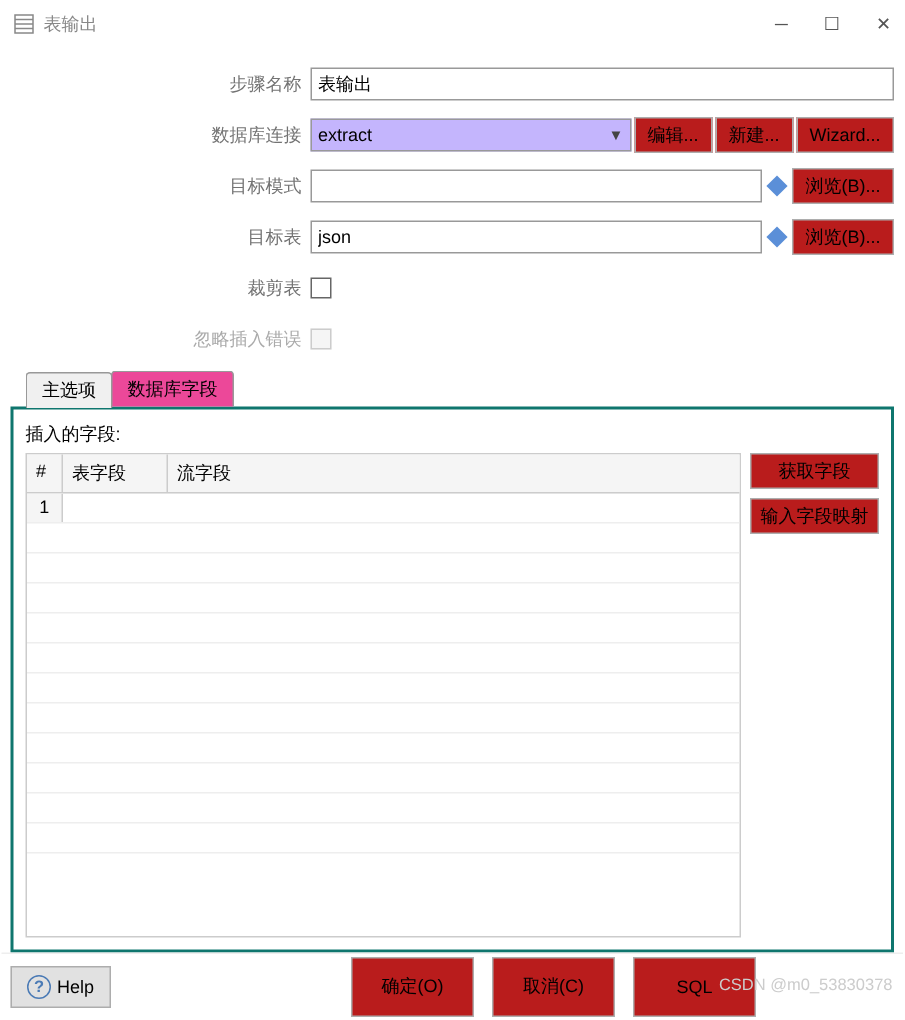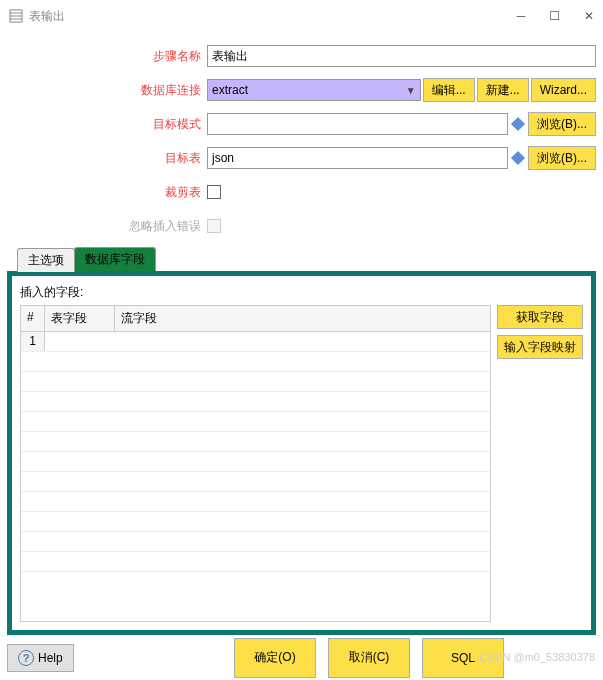--- a/index.html
+++ b/index.html
@@ -5,35 +5,35 @@
 * { box-sizing: border-box; font-family: "Microsoft YaHei", Arial, sans-serif; font-size: 12px; }
 body { margin: 0; background: #fff; width: 603px; height: 680px; overflow: hidden; }
 .window { width: 603px; height: 680px; border: 1px solid #fff; display: flex; flex-direction: column; }
 .titlebar { height: 30px; display: flex; align-items: center; padding: 0 8px; color: #888; }
 .titlebar .icon { width: 14px; height: 14px; margin-right: 6px; }
 .titlebar .title { flex: 1; }
 .titlebar .win-btns { display: flex; gap: 24px; color: #555; }
 .titlebar .win-btns span { cursor: default; }
 .form-area { padding: 10px 6px 2px 6px; }
 .form-row { display: flex; align-items: center; height: 30px; margin-bottom: 4px; }
-.form-row label { width: 200px; text-align: right; padding-right: 6px; color: #ef4444; }
+.form-row label { width: 200px; text-align: right; padding-right: 6px; color: #737373; }
 .form-row label.disabled { color: #aaa; }
 .form-row .field { flex: 1; display: flex; align-items: center; gap: 2px; }
 .text-input { height: 22px; border: 1px solid #999; padding: 0 4px; width: 100%; background: #fff; }
 .select { height: 22px; border: 1px solid #999; padding: 0 4px; width: 100%; background: #c4b5fd; display: flex; align-items: center; justify-content: space-between; }
-.btn { height: 24px; background: #fde047; border: 1px solid #adadad; padding: 0 8px; display: inline-flex; align-items: center; justify-content: center; cursor: default; white-space: nowrap; }
+.btn { height: 24px; background: #b91c1c; border: 1px solid #adadad; padding: 0 8px; display: inline-flex; align-items: center; justify-content: center; cursor: default; white-space: nowrap; }
 .diamond { width: 10px; height: 10px; background: #5b8fd8; transform: rotate(45deg); margin: 0 3px; flex-shrink: 0; }
 .diamond-sm { width: 8px; height: 8px; }
 .checkbox { width: 14px; height: 14px; border: 1px solid #666; display: inline-flex; align-items: center; justify-content: center; background: #fff; }
 .checkbox.disabled { border-color: #ccc; background: #f5f5f5; }
 .check-row .field { justify-content: flex-start; }
 .tabs { display: flex; padding-left: 16px; }
-.tab { border: 1px solid #999; border-bottom: none; padding: 3px 10px; background: #15803d; border-radius: 3px 3px 0 0; margin-right: -1px; position: relative; }
+.tab { border: 1px solid #999; border-bottom: none; padding: 3px 10px; background: #ec4899; border-radius: 3px 3px 0 0; margin-right: -1px; position: relative; }
 .tab.inactive { background: #f0f0f0; top: 1px; }
-.tab-content { border: 5px solid #0f766e; margin: 0 6px; padding: 8px; flex: 1; display: flex; flex-direction: column; }
+.tab-content { border: 2px solid #0f766e; margin: 0 6px; padding: 8px; flex: 1; display: flex; flex-direction: column; }
 .table-area { display: flex; gap: 6px; flex: 1; margin-top: 4px; }
 .table-wrap { border: 1px solid #ccc; flex: 1; display: flex; flex-direction: column; background: #fff; }
 .table-head { display: flex; background: #f5f5f5; border-bottom: 1px solid #ccc; }
 .table-head div { padding: 4px 6px; border-right: 1px solid #ccc; }
 .th-num { width: 24px; }
 .th-fld { width: 70px; }
 .table-body { flex: 1; overflow: auto; }
 .table-row { display: flex; border-bottom: 1px solid #eee; height: 20px; }
 .table-row .cell-num { width: 24px; border-right: 1px solid #ccc; text-align: center; background: #f5f5f5; padding-top: 2px; }
 .side-btns { display: flex; flex-direction: column; gap: 6px; width: 86px; }

